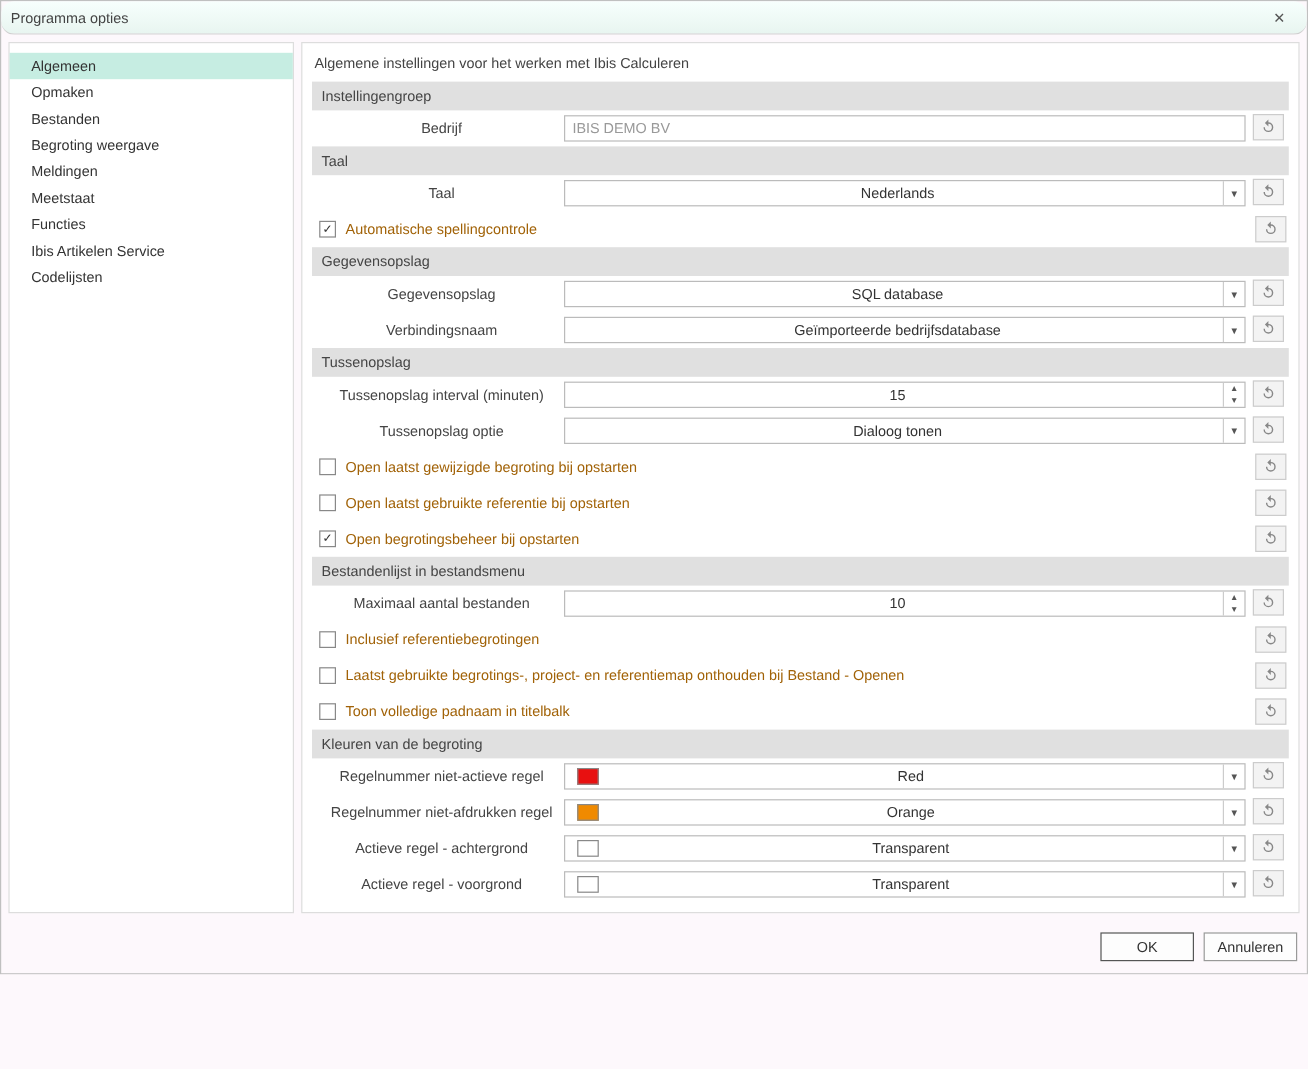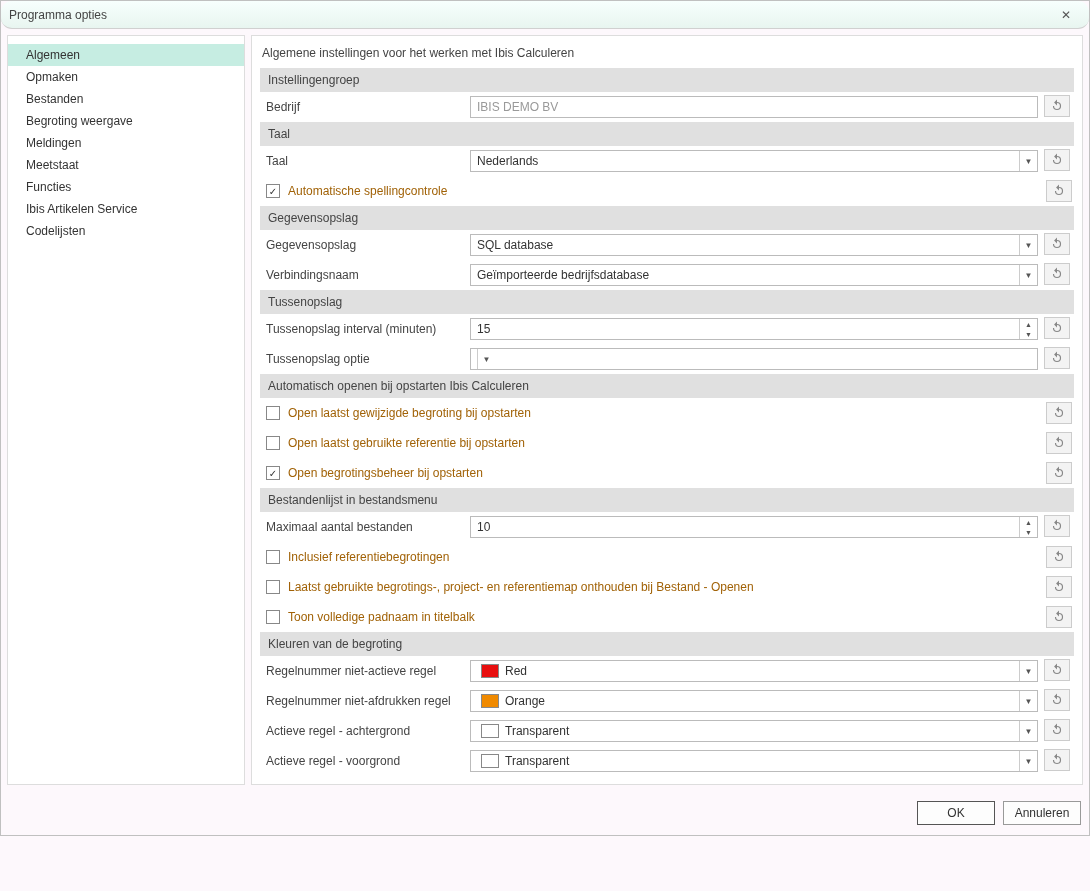--- a/index.html
+++ b/index.html
@@ -71,20 +71,21 @@
     font-weight:400;
     padding:5px 8px;
     margin-top:0;
   }
   .row {
     display:flex;
     align-items:center;
     min-height:30px;
     padding:0;
     gap:0;
+    text-align:center;
   }
   .row .label {
     width: 210px;
     padding-left:6px;
     color:#444;
   }
   .row .field {
     flex:1;
     margin-right:6px;
   }
@@ -324,33 +325,33 @@
                 <svg viewBox="0 0 24 24">
                   <path d="M12 5V1L7 6l5 5V7a5 5 0 1 1-5 5H5a7 7 0 1 0 7-7z"></path>
                 </svg>
               </div>
             </div>
         </div>
         <div class="row">
           <div class="label">Tussenopslag optie</div>
           <div class="field">
             <div class="dropdown">
-              <span class="dd-arrow">▼</span>
-            </div>
-          </div>
-          <div class="reset">
-              <div class="reset-btn">
-                <svg viewBox="0 0 24 24">
-                  <path d="M12 5V1L7 6l5 5V7a5 5 0 1 1-5 5H5a7 7 0 1 0 7-7z"></path>
-                </svg>
-              </div>
-            </div>
-        </div>
-
-        <div class="group-header">Automatisch openen bij opstarten Ibis Calculeren</div>
+              <span class="dd-text">Dialoog tonen</span>
+              <span class="dd-arrow">▼</span>
+            </div>
+          </div>
+          <div class="reset">
+              <div class="reset-btn">
+                <svg viewBox="0 0 24 24">
+                  <path d="M12 5V1L7 6l5 5V7a5 5 0 1 1-5 5H5a7 7 0 1 0 7-7z"></path>
+                </svg>
+              </div>
+            </div>
+        </div>
+
         <div class="checkrow">
           <span class="chk"></span>
           <span class="cb-label">Open laatst gewijzigde begroting bij opstarten</span>
           <div class="reset">
               <div class="reset-btn">
                 <svg viewBox="0 0 24 24">
                   <path d="M12 5V1L7 6l5 5V7a5 5 0 1 1-5 5H5a7 7 0 1 0 7-7z"></path>
                 </svg>
               </div>
             </div>

